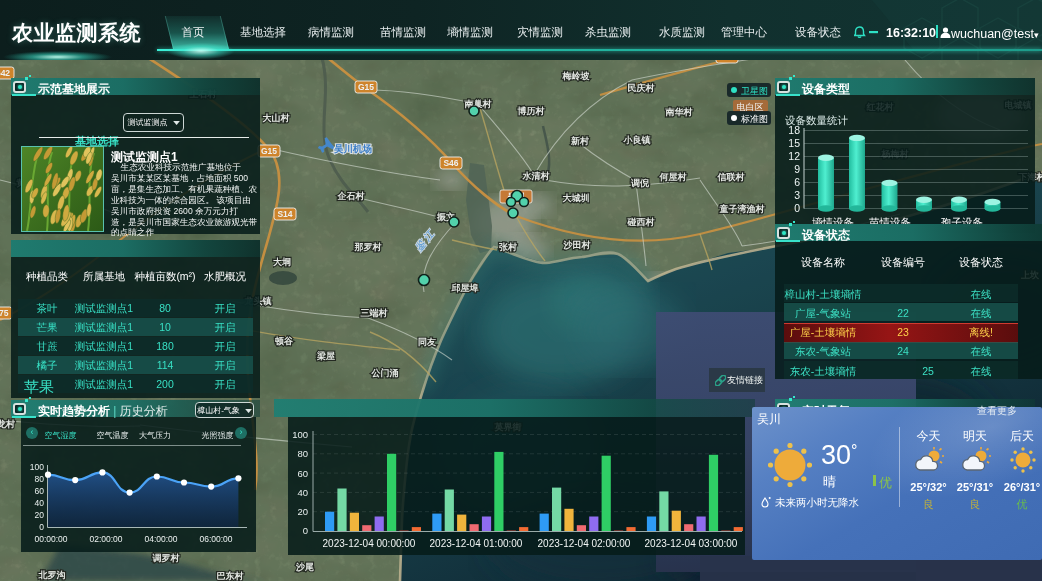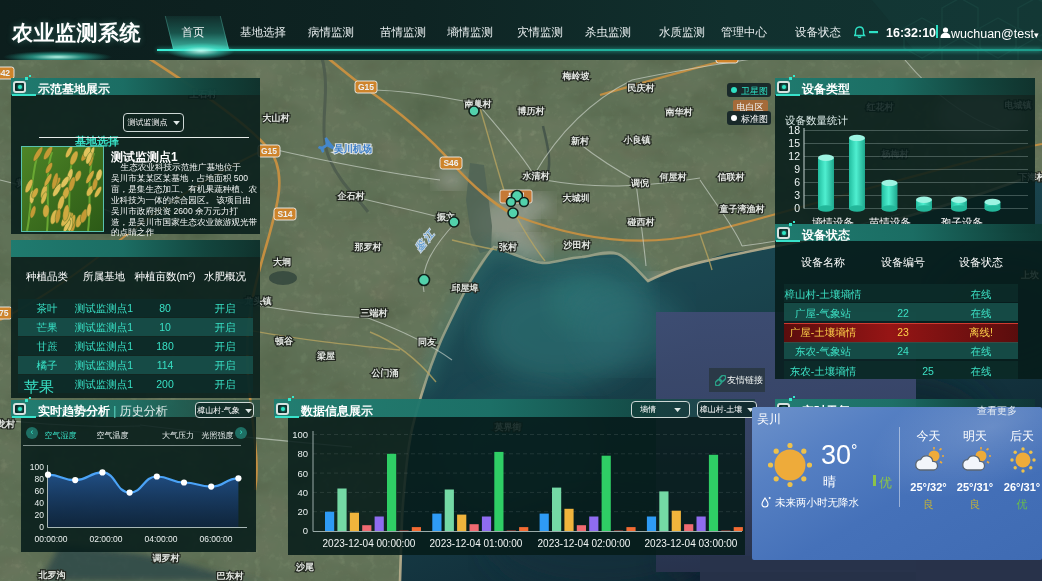--- a/index.html
+++ b/index.html
@@ -441,21 +441,21 @@
         <div class="icd1"></div>
         <div class="icd2"></div>
         <div class="icline"></div>
         <div class="ptitle">实时趋势分析<span style="color:#5fd8c4;font-weight:normal;"> | </span><span style="font-weight:normal;color:#e2ecea;">历史分析</span></div>
         <div class="dd" style="left:183px;top:2px;width:57px;height:14px;background:rgba(8,30,28,.7);">樟山村-气象<span class="ch">▼</span></div>
       </div>
 <div style="position:absolute;left:15px;top:27px;width:12px;height:12px;border-radius:50%;background:#1e6f64;color:#3ae4ca;font-size:9px;line-height:11px;text-align:center;">‹</div>
 <div style="position:absolute;left:224px;top:27px;width:12px;height:12px;border-radius:50%;background:#1e6f64;color:#3ae4ca;font-size:9px;line-height:11px;text-align:center;">›</div>
 <div style="position:absolute;left:49.5px;top:29.5px;transform:translateX(-50%);font-size:8px;color:#38e0c5;white-space:nowrap;">空气湿度</div>
 <div style="position:absolute;left:101.5px;top:29.5px;transform:translateX(-50%);font-size:8px;color:#e8eeed;white-space:nowrap;">空气温度</div>
-<div style="position:absolute;left:167px;top:29.5px;transform:translateX(-50%);font-size:8px;color:#e8eeed;white-space:nowrap;">大气压力</div>
+<div style="position:absolute;left:144px;top:29.5px;transform:translateX(-50%);font-size:8px;color:#e8eeed;white-space:nowrap;">大气压力</div>
 <div style="position:absolute;left:206.5px;top:29.5px;transform:translateX(-50%);font-size:8px;color:#e8eeed;white-space:nowrap;">光照强度</div>
 <div style="position:absolute;left:12px;top:45px;width:218px;height:1px;background:rgba(215,228,226,.55);"></div>
 <svg style="position:absolute;left:0;top:46px;" width="249" height="106" viewBox="0 0 249 106">
         <defs>
           <linearGradient id="areaG" x1="0" y1="0" x2="0" y2="1">
             <stop offset="0" stop-color="rgba(40,98,180,0.68)"></stop>
             <stop offset="1" stop-color="rgba(14,38,88,0.5)"></stop>
           </linearGradient>
         </defs>
         <text x="33" y="24.2" font-size="8.5" fill="#eaf1ef" text-anchor="end">100</text>
@@ -477,29 +477,20 @@
         <circle cx="227.4" cy="32.3" r="3.1" fill="#fff"></circle>
         <text x="40" y="96" font-size="8.5" fill="#eef3f2" text-anchor="middle">00:00:00</text>
         <text x="95" y="96" font-size="8.5" fill="#eef3f2" text-anchor="middle">02:00:00</text>
         <text x="150" y="96" font-size="8.5" fill="#eef3f2" text-anchor="middle">04:00:00</text>
         <text x="205" y="96" font-size="8.5" fill="#eef3f2" text-anchor="middle">06:00:00</text>
       </svg>
 </div>
 <div class="panel" style="left:274px;top:399px;width:481px;height:156px;">
 <div class="bd" style="left:14px;top:18px;width:457px;bottom:0;"></div>
 <div class="band" style="height:18px;"></div>
-<div class="hd">
-        <div class="ic" style="top:4px;"></div>
-        <div class="icd1"></div>
-        <div class="icd2"></div>
-        <div class="icline" style="top:17px;"></div>
-        <div class="ptitle" style="top:4px;">数据信息展示</div>
-        <div class="dd" style="left:356px;top:2px;width:57px;height:15px;">墒情<span class="ch" style="margin-left:18px;">▼</span></div>
-        <div class="dd" style="left:422px;top:2px;width:58px;height:15px;background:rgba(8,28,26,.55);">樟山村-土壤<span class="ch">▼</span></div>
-      </div>
 <svg style="position:absolute;left:0;top:18px;" width="481" height="141" viewBox="0 0 481 141">
         <text x="34" y="20.9" font-size="9.5" fill="#e8efee" text-anchor="end">100</text>
         <text x="34" y="40.2" font-size="9.5" fill="#e8efee" text-anchor="end">80</text>
         <text x="34" y="59.5" font-size="9.5" fill="#e8efee" text-anchor="end">60</text>
         <text x="34" y="78.8" font-size="9.5" fill="#e8efee" text-anchor="end">40</text>
         <text x="34" y="98.1" font-size="9.5" fill="#e8efee" text-anchor="end">20</text>
         <text x="34" y="117.4" font-size="9.5" fill="#e8efee" text-anchor="end">0</text>
         <line x1="39" y1="17.5" x2="468" y2="17.5" stroke="rgba(210,225,222,0.15)" stroke-width="0.8" stroke-dasharray="4 3"></line>
         <line x1="39" y1="36.8" x2="468" y2="36.8" stroke="rgba(210,225,222,0.15)" stroke-width="0.8" stroke-dasharray="4 3"></line>
         <line x1="39" y1="56.1" x2="468" y2="56.1" stroke="rgba(210,225,222,0.15)" stroke-width="0.8" stroke-dasharray="4 3"></line>

